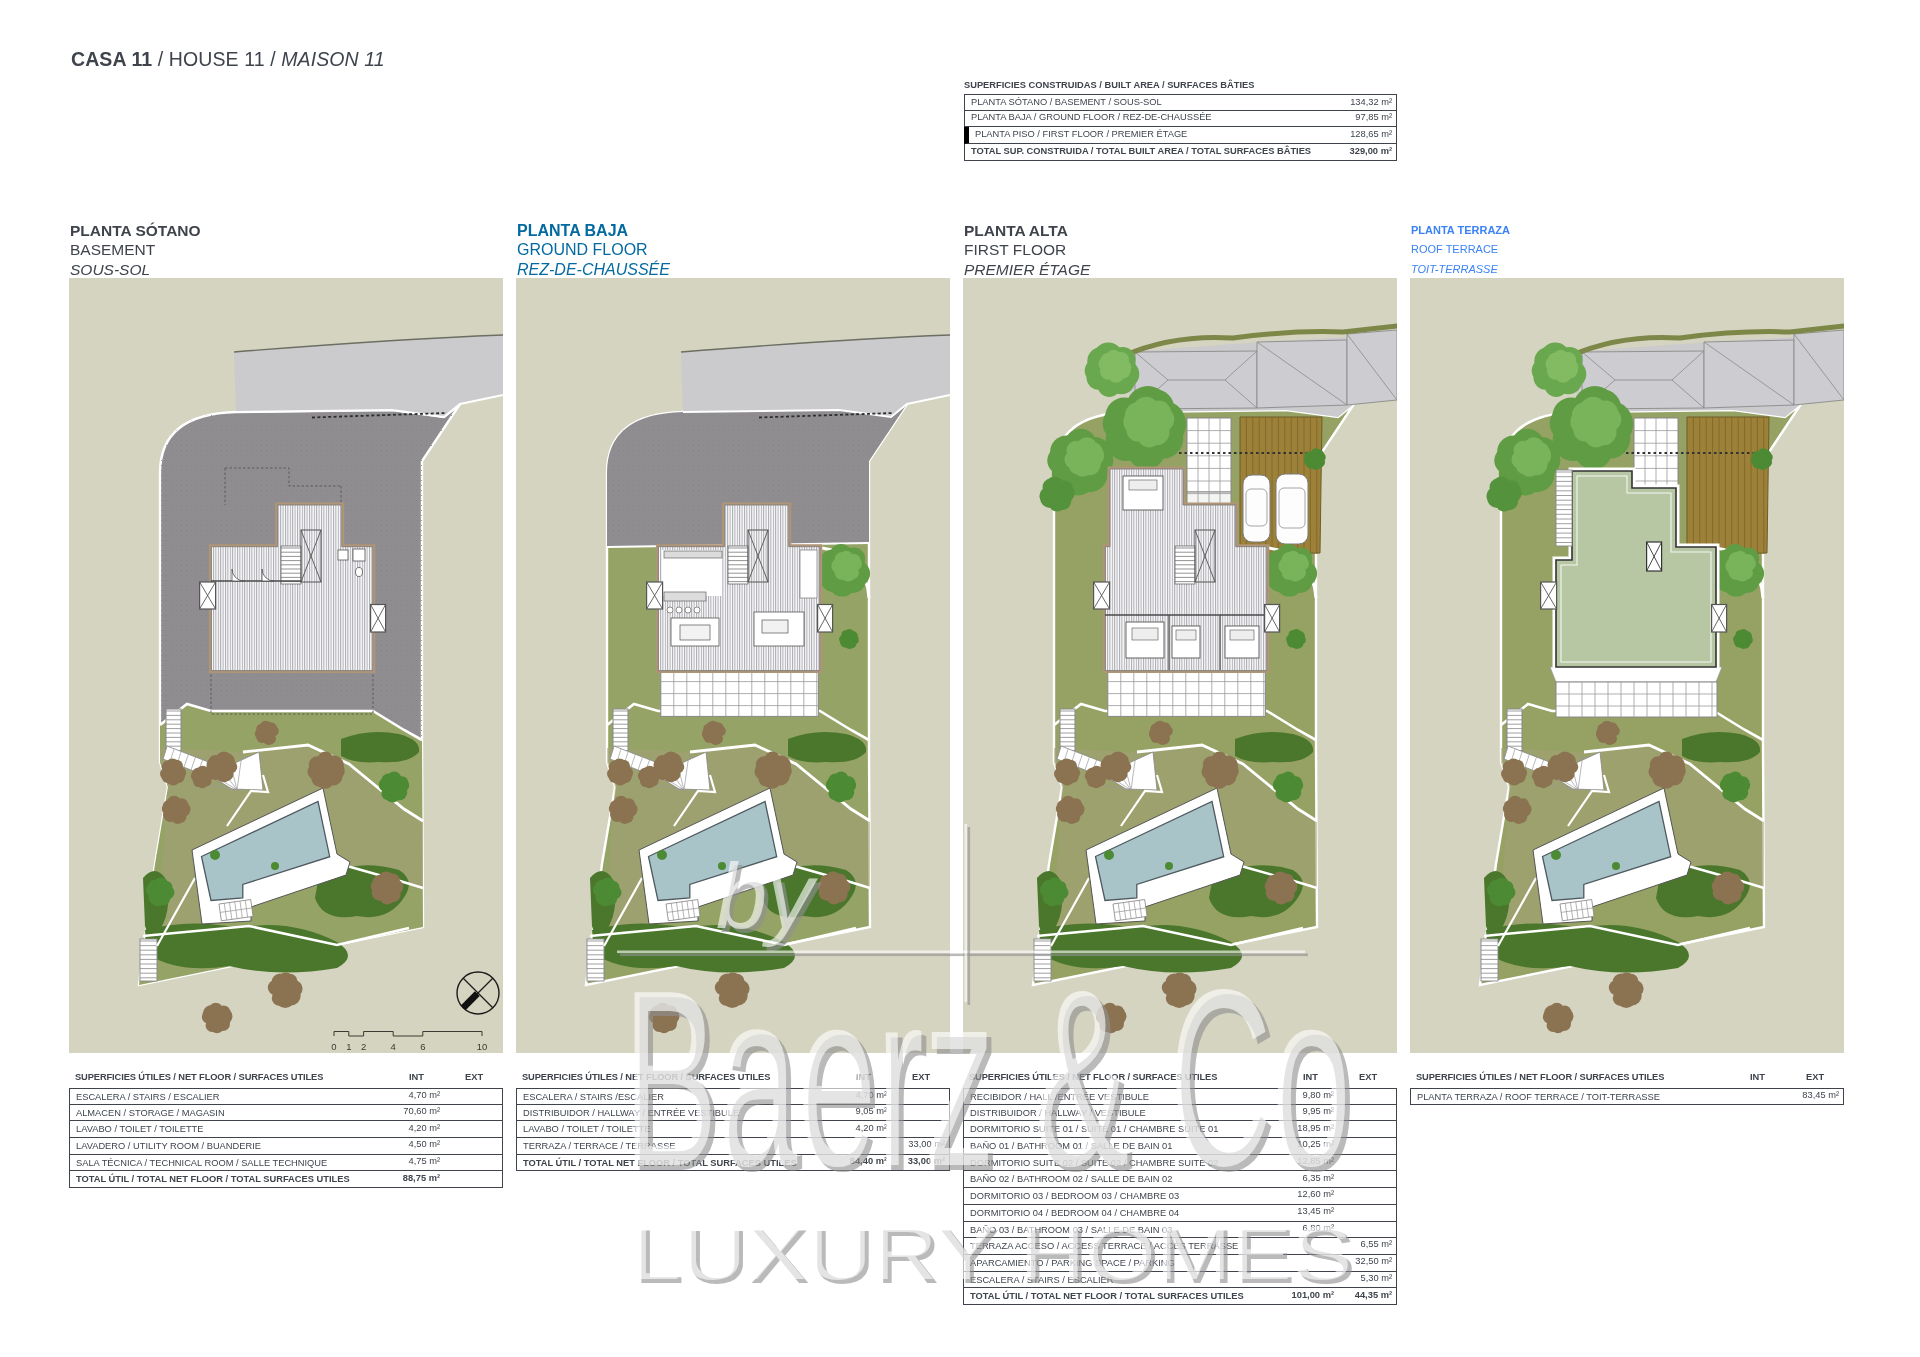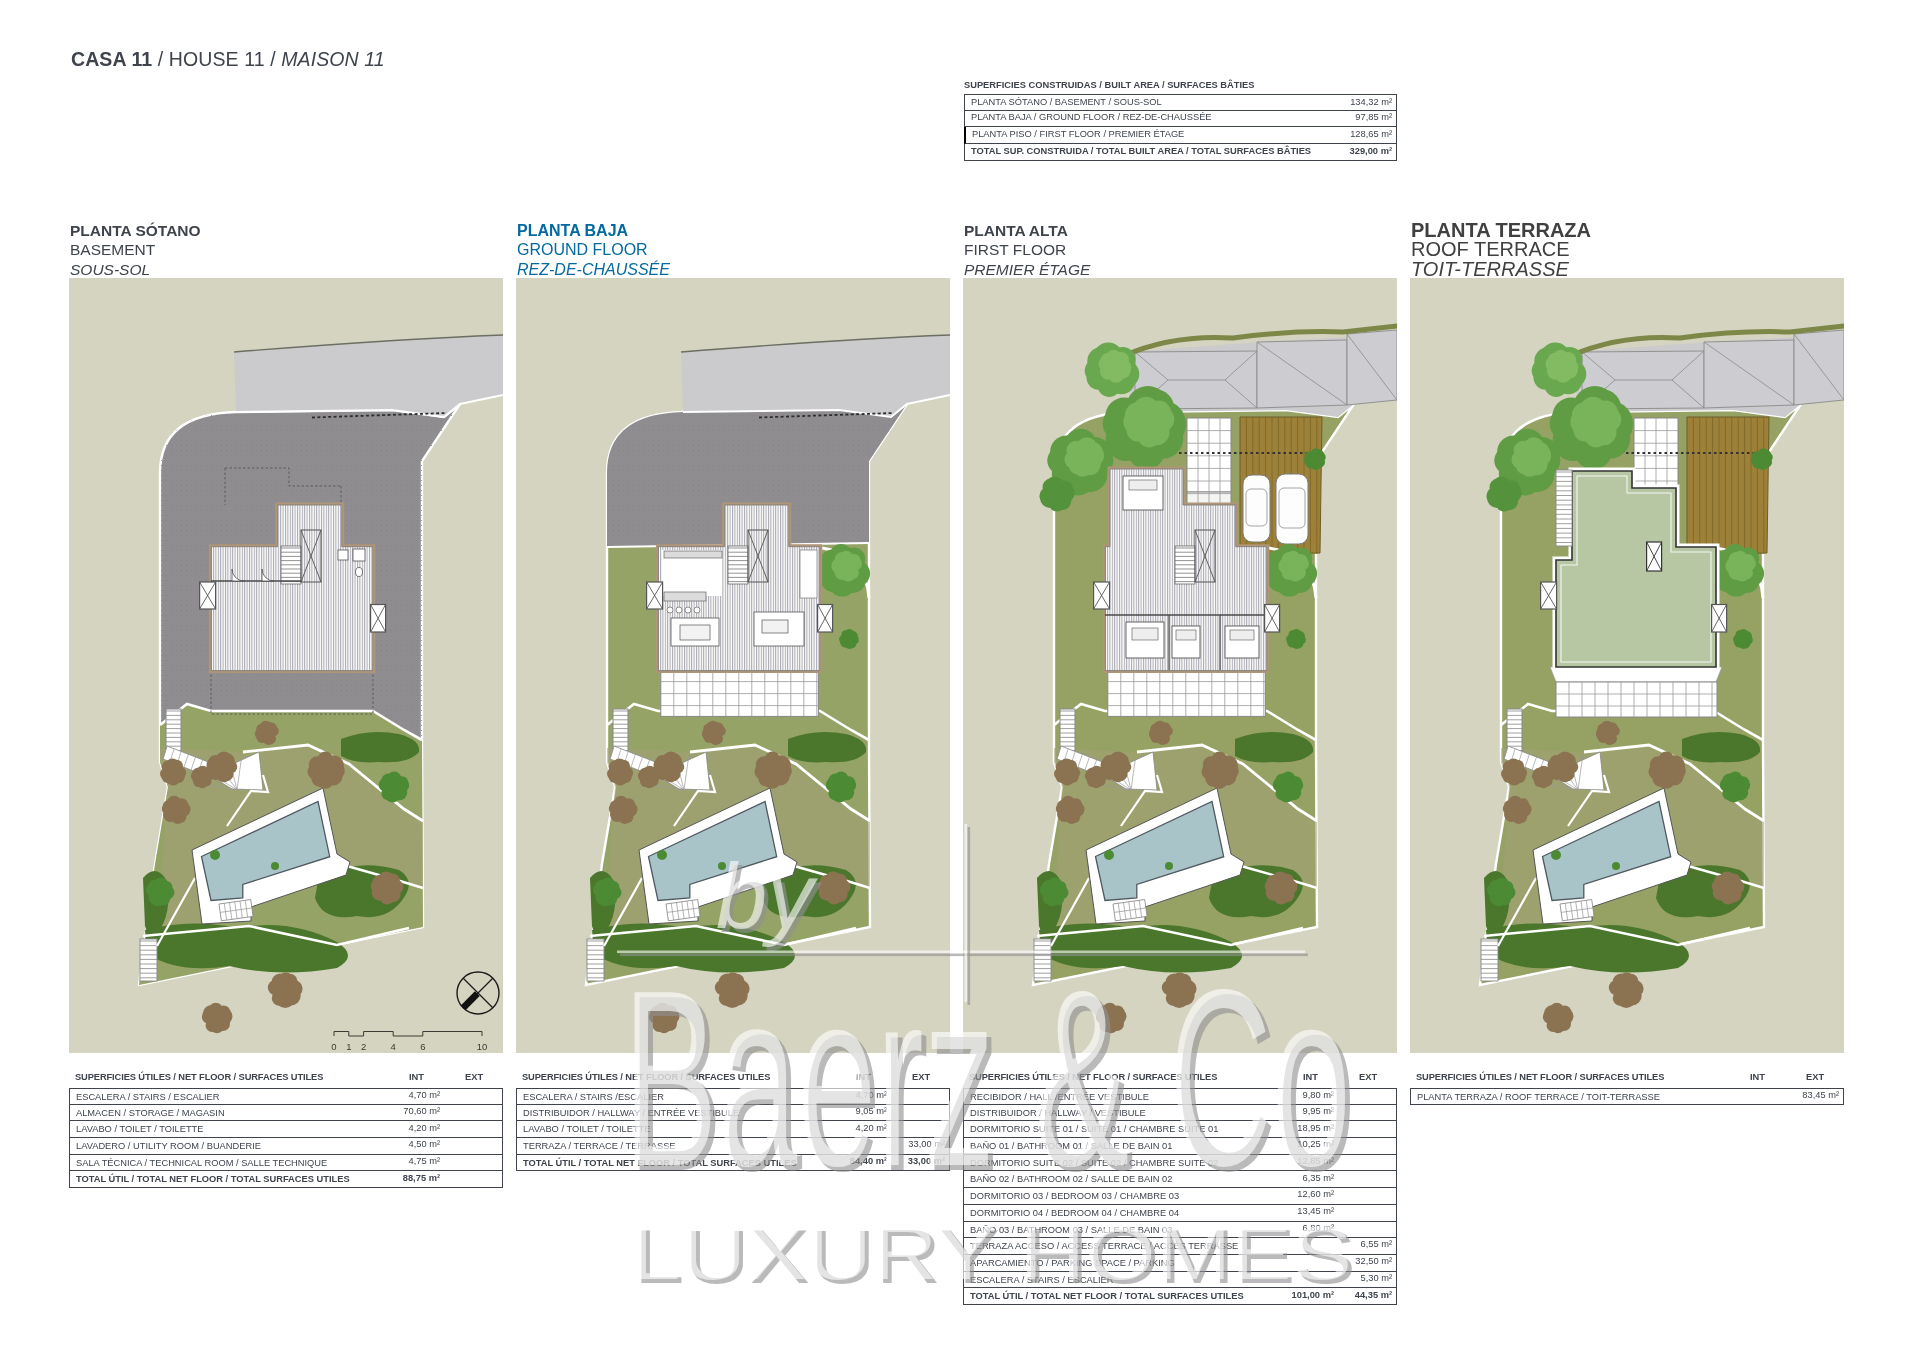--- a/index.html
+++ b/index.html
@@ -17,21 +17,21 @@
     <div style="position:absolute;left:964px;top:80px;font-size:9.3px;font-weight:bold;color:#3e434c">SUPERFICIES CONSTRUIDAS / BUILT AREA / SURFACES BÂTIES</div>
     <div style="position:absolute;left:964px;top:94px;width:433px;font-size:9.3px;color:#3e434c">
       <div style="position:relative;height:16.7px;border-top:1px solid #3e434c;border-bottom:1px solid #3e434c;border-left:1px solid #3e434c;border-right:1px solid #3e434c;box-sizing:border-box">
         <span style="position:absolute;left:6px;top:1.5px;font-weight:normal">PLANTA SÓTANO / BASEMENT / SOUS-SOL</span>
         <span style="position:absolute;right:4px;top:1.5px;font-weight:normal">134,32 m²</span>
       </div>
       <div style="position:relative;height:16.7px;border-bottom:1px solid #3e434c;border-left:1px solid #3e434c;border-right:1px solid #3e434c;box-sizing:border-box">
         <span style="position:absolute;left:6px;top:1.5px;font-weight:normal">PLANTA BAJA / GROUND FLOOR / REZ-DE-CHAUSSÉE</span>
         <span style="position:absolute;right:4px;top:1.5px;font-weight:normal">97,85 m²</span>
       </div>
-      <div style="position:relative;height:16.7px;border-bottom:1px solid #3e434c;border-left:2px solid #000000;border-right:1px solid #3e434c;box-sizing:border-box">
+      <div style="position:relative;height:16.7px;border-bottom:1px solid #3e434c;border-left:5px solid #000000;border-right:1px solid #3e434c;box-sizing:border-box">
         <span style="position:absolute;left:6px;top:1.5px;font-weight:normal">PLANTA PISO / FIRST FLOOR / PREMIER ÉTAGE</span>
         <span style="position:absolute;right:4px;top:1.5px;font-weight:normal">128,65 m²</span>
       </div>
       <div style="position:relative;height:16.7px;border-bottom:1px solid #3e434c;border-left:1px solid #3e434c;border-right:1px solid #3e434c;box-sizing:border-box">
         <span style="position:absolute;left:6px;top:1.5px;font-weight:bold">TOTAL SUP. CONSTRUIDA / TOTAL BUILT AREA / TOTAL  SURFACES BÂTIES</span>
         <span style="position:absolute;right:4px;top:1.5px;font-weight:bold">329,00 m²</span>
       </div>
     </div>
     <div style="position:absolute;left:70px;top:220.5px;font-size:15.5px;line-height:19.5px;color:#3e434c">
       <div style="font-weight:bold">PLANTA SÓTANO</div>
@@ -41,21 +41,21 @@
     <div style="position:absolute;left:517px;top:220.5px;font-size:16px;line-height:19.5px;color:#0369a1">
       <div style="font-weight:bold">PLANTA BAJA</div>
       <div>GROUND FLOOR</div>
       <div style="font-style:italic">REZ-DE-CHAUSSÉE</div>
     </div>
     <div style="position:absolute;left:964px;top:220.5px;font-size:15.5px;line-height:19.5px;color:#3e434c">
       <div style="font-weight:bold">PLANTA ALTA</div>
       <div>FIRST FLOOR</div>
       <div style="font-style:italic">PREMIER ÉTAGE</div>
     </div>
-    <div style="position:absolute;left:1411px;top:220.5px;font-size:20px;line-height:19.5px;color:#404040">
+    <div style="position:absolute;left:1411px;top:220.5px;font-size:11px;line-height:19.5px;color:#3b82f6">
       <div style="font-weight:bold">PLANTA TERRAZA</div>
       <div>ROOF TERRACE</div>
       <div style="font-style:italic">TOIT-TERRASSE</div>
     </div>
     <div style="position:absolute;left:69px;top:278px;width:434px;height:775px">
       <svg width="434" height="775" viewBox="0 0 434 775" style="position:absolute;left:0;top:0">
         <rect width="434" height="775" fill="#d5d4c0"></rect>
         <path d="M167,134 L323,132 L375,139 L391,126 L353,183 L353,470 L354,649 L70,707 L86,586 L99,509 L91,484 L91,195 Q91,136 167,134 Z" fill="#8f8d90" stroke="#fff" stroke-width="2.4"></path>
         <path d="M167,134 L323,132 L375,139 L391,126 L353,183 L353,470 L354,649 L70,707 L86,586 L99,509 L91,484 L91,195 Q91,136 167,134 Z" fill="url(#dots)"></path>
         <path d="M91,447 L118,426 L142,433 L304,433 L335,452 L353,462 L354,649 L70,707 L86,586 L99,509 L91,484 Z" fill="#96a366"></path>

